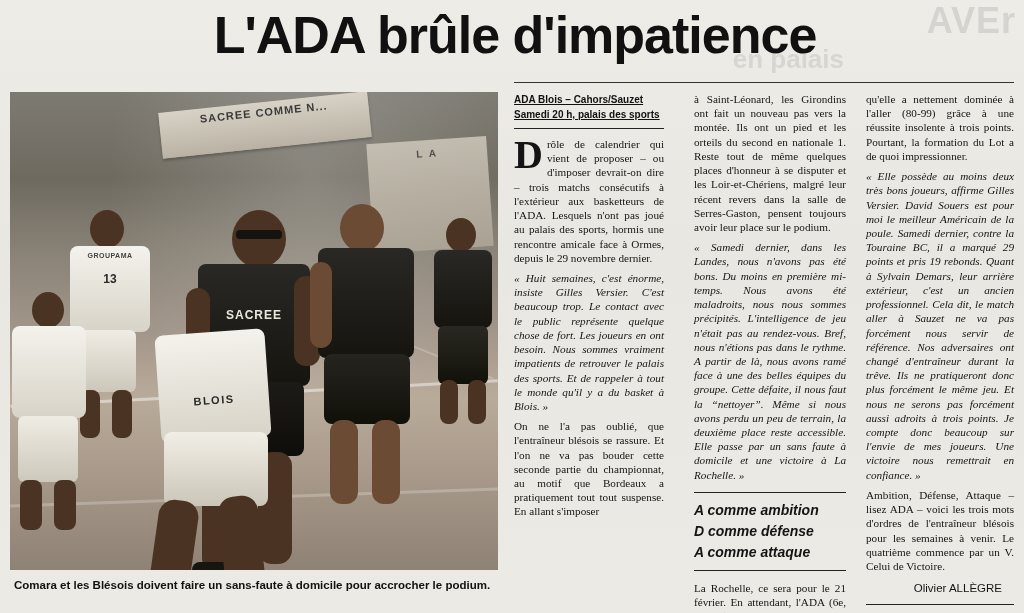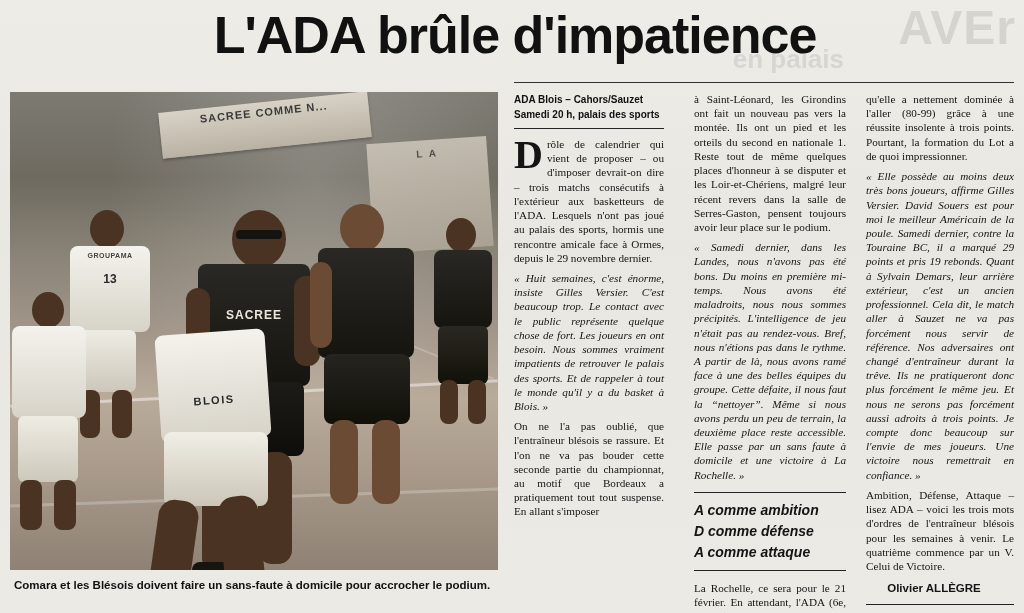--- a/index.html
+++ b/index.html
@@ -21,21 +21,21 @@
     background: #eceae4;
     background-image: linear-gradient(180deg, #edece6 0%, #e9e7e1 40%, #eceae4 100%);
   }
   
   .ghost {
     position: absolute;
     top: 0px;
     right: 8px;
     font-family: "Liberation Sans", sans-serif;
     font-weight: bold;
-    font-size: 48px;
+    font-size: 36px;
     color: rgba(120,120,120,0.20);
     letter-spacing: 1px;
     white-space: nowrap;
     pointer-events: none;
   }
   .ghost2 {
     position: absolute;
     top: 44px;
     right: 180px;
     font-family: "Liberation Sans", sans-serif;
@@ -215,20 +215,21 @@
     color: #111;
     margin-bottom: 10px;
   }
   .meta {
     font-family: "Liberation Sans", sans-serif;
     font-size: 10px;
     font-weight: bold;
     color: #111;
     line-height: 1.5;
     margin-bottom: 6px;
+    text-decoration: underline;
   }
   .meta-rule {
     border-bottom: 1px solid #222;
     margin: 2px 0 8px 0;
   }
   .dropcap {
     float: left;
     font-family: "Liberation Serif", serif;
     font-weight: bold;
     font-size: 40px;
@@ -242,23 +243,23 @@
     padding: 7px 0 7px 0;
     margin: 10px 0 10px 0;
     font-family: "Liberation Sans", sans-serif;
     font-style: italic;
     font-weight: bold;
     font-size: 14px;
     line-height: 1.5;
     text-align: left;
   }
   .signature {
-    text-align: center;
-    font-family: "Liberation Sans", sans-serif;
-    font-weight: bold;
+    text-align: right;
+    font-family: "Liberation Sans", sans-serif;
+    font-weight: normal;
     font-size: 11.5px;
     margin: 8px 12px 8px 0;
   }
   .facts {
     border-top: 1.2px solid #222;
     padding-top: 6px;
     font-size: 10.6px;
     line-height: 1.3;
   }
   .facts b { font-family: "Liberation Sans", sans-serif; font-size: 10.2px; }

